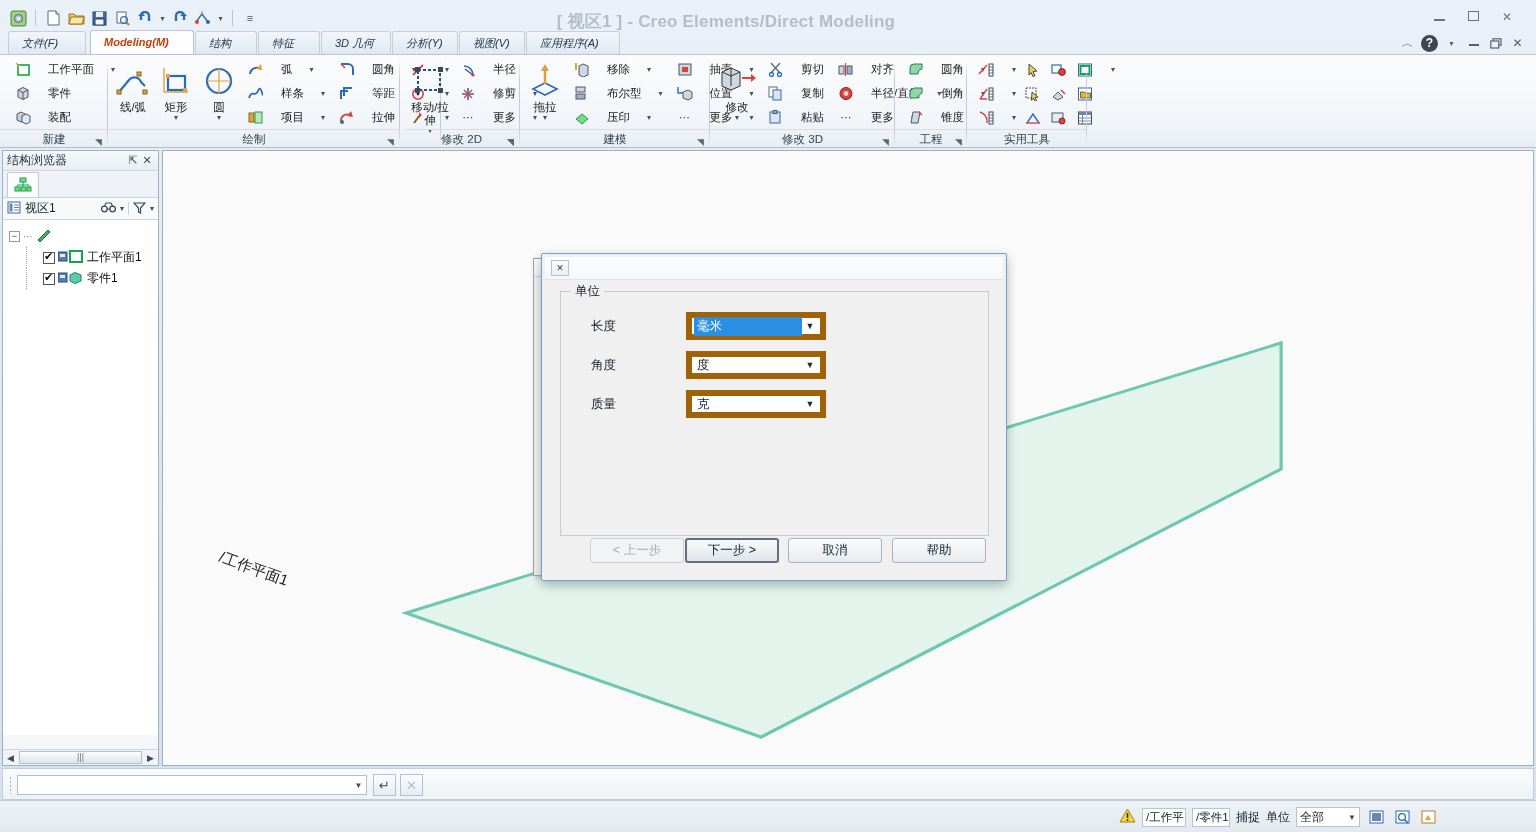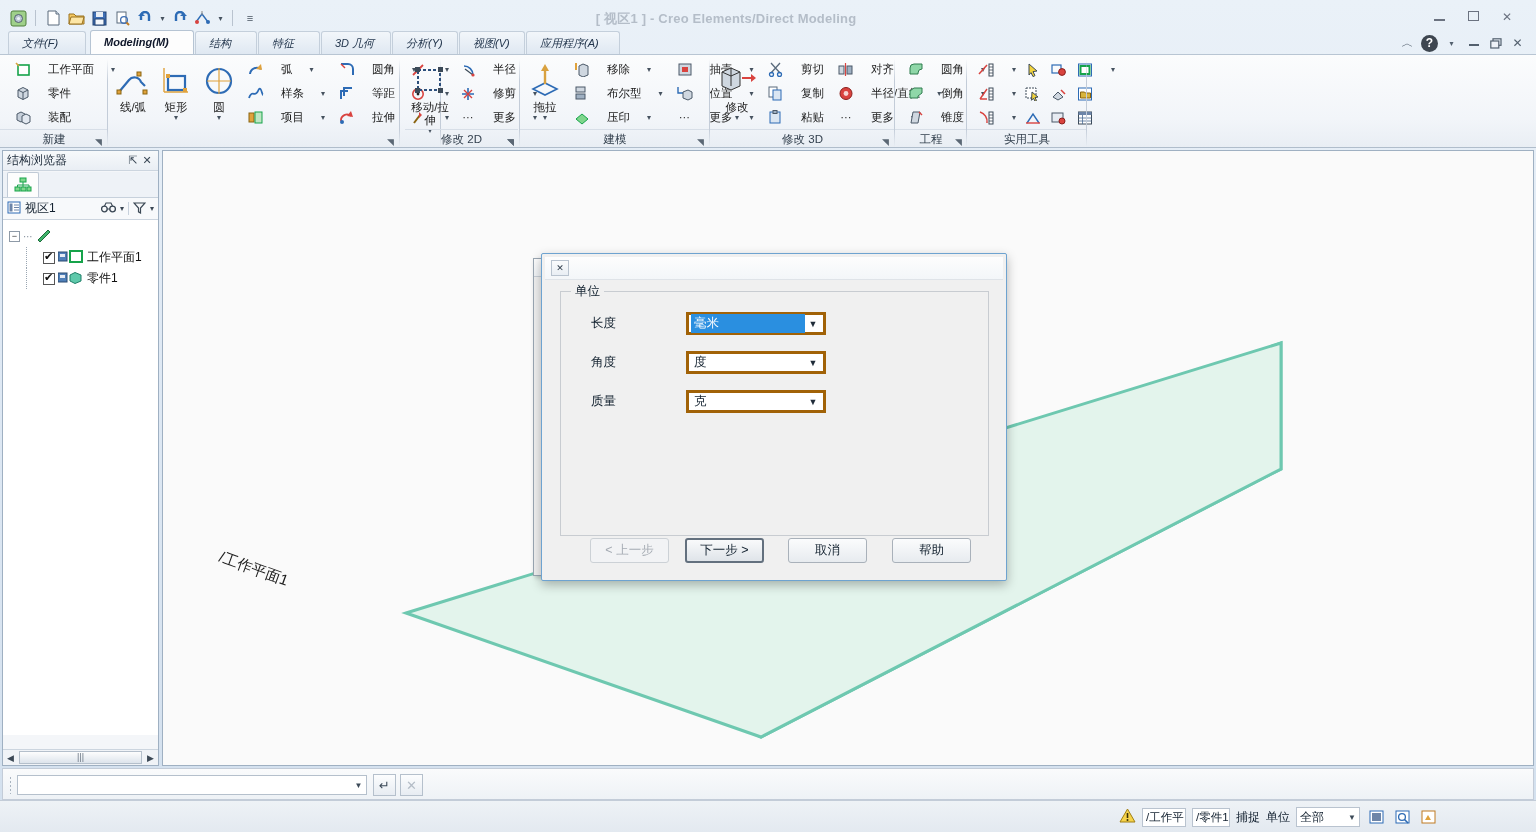--- a/index.html
+++ b/index.html
@@ -10,38 +10,38 @@
     font-size:12px; color:#1c1c1c;
     background:#d4e3f2;
     -webkit-font-smoothing:none;
   }
   .app { position:relative; width:1536px; height:832px;
     background:linear-gradient(180deg,#eaf1f8 0%,#dfe9f4 42%,#d3e0ee 100%); }
 
   
   .titlebar { position:absolute; left:0; top:0; width:1536px; height:36px; }
   .title-text { position:absolute; left:0; top:10px; width:1452px; text-align:center;
-     font-size:13px; font-weight:bold; color:#b4bdc8; letter-spacing:.2px;}
+     font-size:17px; font-weight:bold; color:#b4bdc8; letter-spacing:.2px;}
   .wctl { position:absolute; top:10px; width:26px; height:18px; text-align:center;
      font-size:12px; color:#6b7280; cursor:default; }
   .wmin { right:84px; } .wmax { right:50px; } .wclose { right:16px; }
   .wbox { display:inline-block; }
 
   
   .qat { position:absolute; left:8px; top:6px; height:24px; display:flex; align-items:center; gap:3px; }
   .qat .sep { width:1px; height:16px; background:#b9c3cf; margin:0 4px; }
   .qicon { width:20px; height:20px; display:flex; align-items:center; justify-content:center;
      border:1px solid transparent; border-radius:2px; }
 
   
   .tabrow { position:absolute; left:0; top:31px; width:1536px; height:23px; }
   .tab { position:absolute; top:0; height:23px; padding:0 13px; line-height:22px;
      font-size:11px; color:#23364d; border:1px solid #c4cfdb; border-bottom:none;
      border-radius:3px 3px 0 0; background:linear-gradient(180deg,#f2f6fa,#dfe8f2);font-style:italic; }
-  .tab.active { background:#fdfdfd; color:#0f172a; font-weight:bold; border-color:#b6c4d3; z-index:3;
+  .tab.active { background:#fdfdfd; color:#c2410c; font-weight:bold; border-color:#b6c4d3; z-index:3;
      height:24px; }
   .tabright { position:absolute; right:10px; top:32px; height:22px; display:flex; align-items:center; gap:5px; }
   .tabright .ic { width:17px; height:17px; display:flex; align-items:center; justify-content:center;
      font-size:12px; color:#53606e; }
   .helpbtn { width:17px; height:17px; border-radius:50%; background:#3e4650; color:#fff;
      font-size:12px; font-weight:bold; display:flex; align-items:center; justify-content:center; }
 
   
   .ribbon { position:absolute; left:0; top:54px; width:1536px; height:94px;
      background:linear-gradient(180deg,#fbfcfd 0%,#f2f5f9 70%,#e9eef4 100%);
@@ -142,27 +142,27 @@
   .dlg-x { width:18px; height:16px; border:1px solid #b9c3cf; background:linear-gradient(180deg,#fbfcfd,#e9eef4);
      display:flex; align-items:center; justify-content:center; font-size:9px; color:#33404e; }
   .dlg-body { position:absolute; left:3px; right:3px; top:25px; bottom:3px;
      background:#f0f0f0; border-top:1px solid #dfe3e8; }
   .fieldset { position:absolute; left:15px; right:14px; top:11px; height:245px;
      border:1px solid #c8ccd1; }
   .fs-legend { position:absolute; left:10px; top:-9px; background:#f0f0f0; padding:0 4px;
      font-size:12.5px; color:#11202e; }
   .frow { position:absolute; left:30px; display:flex; align-items:center; }
   .frow .flbl { width:95px; font-size:12.5px; color:#11202e; }
-  .combo { width:140px; height:23px; background:#fff; border:3px solid #a16207;
+  .combo { width:140px; height:23px; background:#fff; border:6px solid #a16207;
      display:flex; align-items:center; padding:8px 2px; }
   .combo .val { flex:1; height:19px; line-height:18px; padding:0 3px; font-size:12.5px; color:#11202e; }
   .combo .val.selected { background:#2a8fe0; color:#fff; }
   .combo .ddarrow { width:16px; text-align:center; font-size:9px; color:#1f2b38; }
   .dlg-btns { position:absolute; left:0; right:0; bottom:14px; height:25px; }
-  .dbtn { position:absolute; top:0; width:79px; height:25px; font-size:12.5px; color:#11202e;
+  .dbtn { position:absolute; top:0; width:94px; height:25px; font-size:12.5px; color:#11202e;
      background:linear-gradient(180deg,#fbfcfd,#e7ebef); border:1px solid #a9b1ba; border-radius:3px;
      display:flex; align-items:center; justify-content:center; }
   .dbtn.disabled { color:#a5abb3; background:#f2f3f5; border-color:#ccd1d6; }
   .dbtn.default { border:2px solid #63707e; background:linear-gradient(180deg,#f9fafb,#dfe4e9); }
 </style>
 </head>
 <body>
 
 <div class="app">
 
@@ -402,20 +402,21 @@
               <svg width="16" height="15" viewBox="0 0 16 15">
                   <path d="M2 11a6 6 0 0 1 10-5" fill="none" stroke="#d9433f" stroke-width="1.8"></path>
                   <path d="M12 1l2 6-6-1z" fill="#d9433f"></path>
                   <circle cx="3" cy="12" r="2" fill="#2d6bb5"></circle>
                 </svg>
             </span>
             <span class="lbl">拉伸</span>
           </div>
         </div>
       </div>
+      <div class="glabel">绘制</div>
       <div class="dlgl" style="right:6px">◥</div>
       <div class="gdiv" style="right:0"></div>
     </div>
 
     <div class="rgroup" style="left:400px;width:120px;">
       <div class="gbody" style="gap:1px">
         <div class="col">
           <div class="smbtn">
             <span class="ibox">
               <svg width="16" height="14" viewBox="0 0 16 14">

